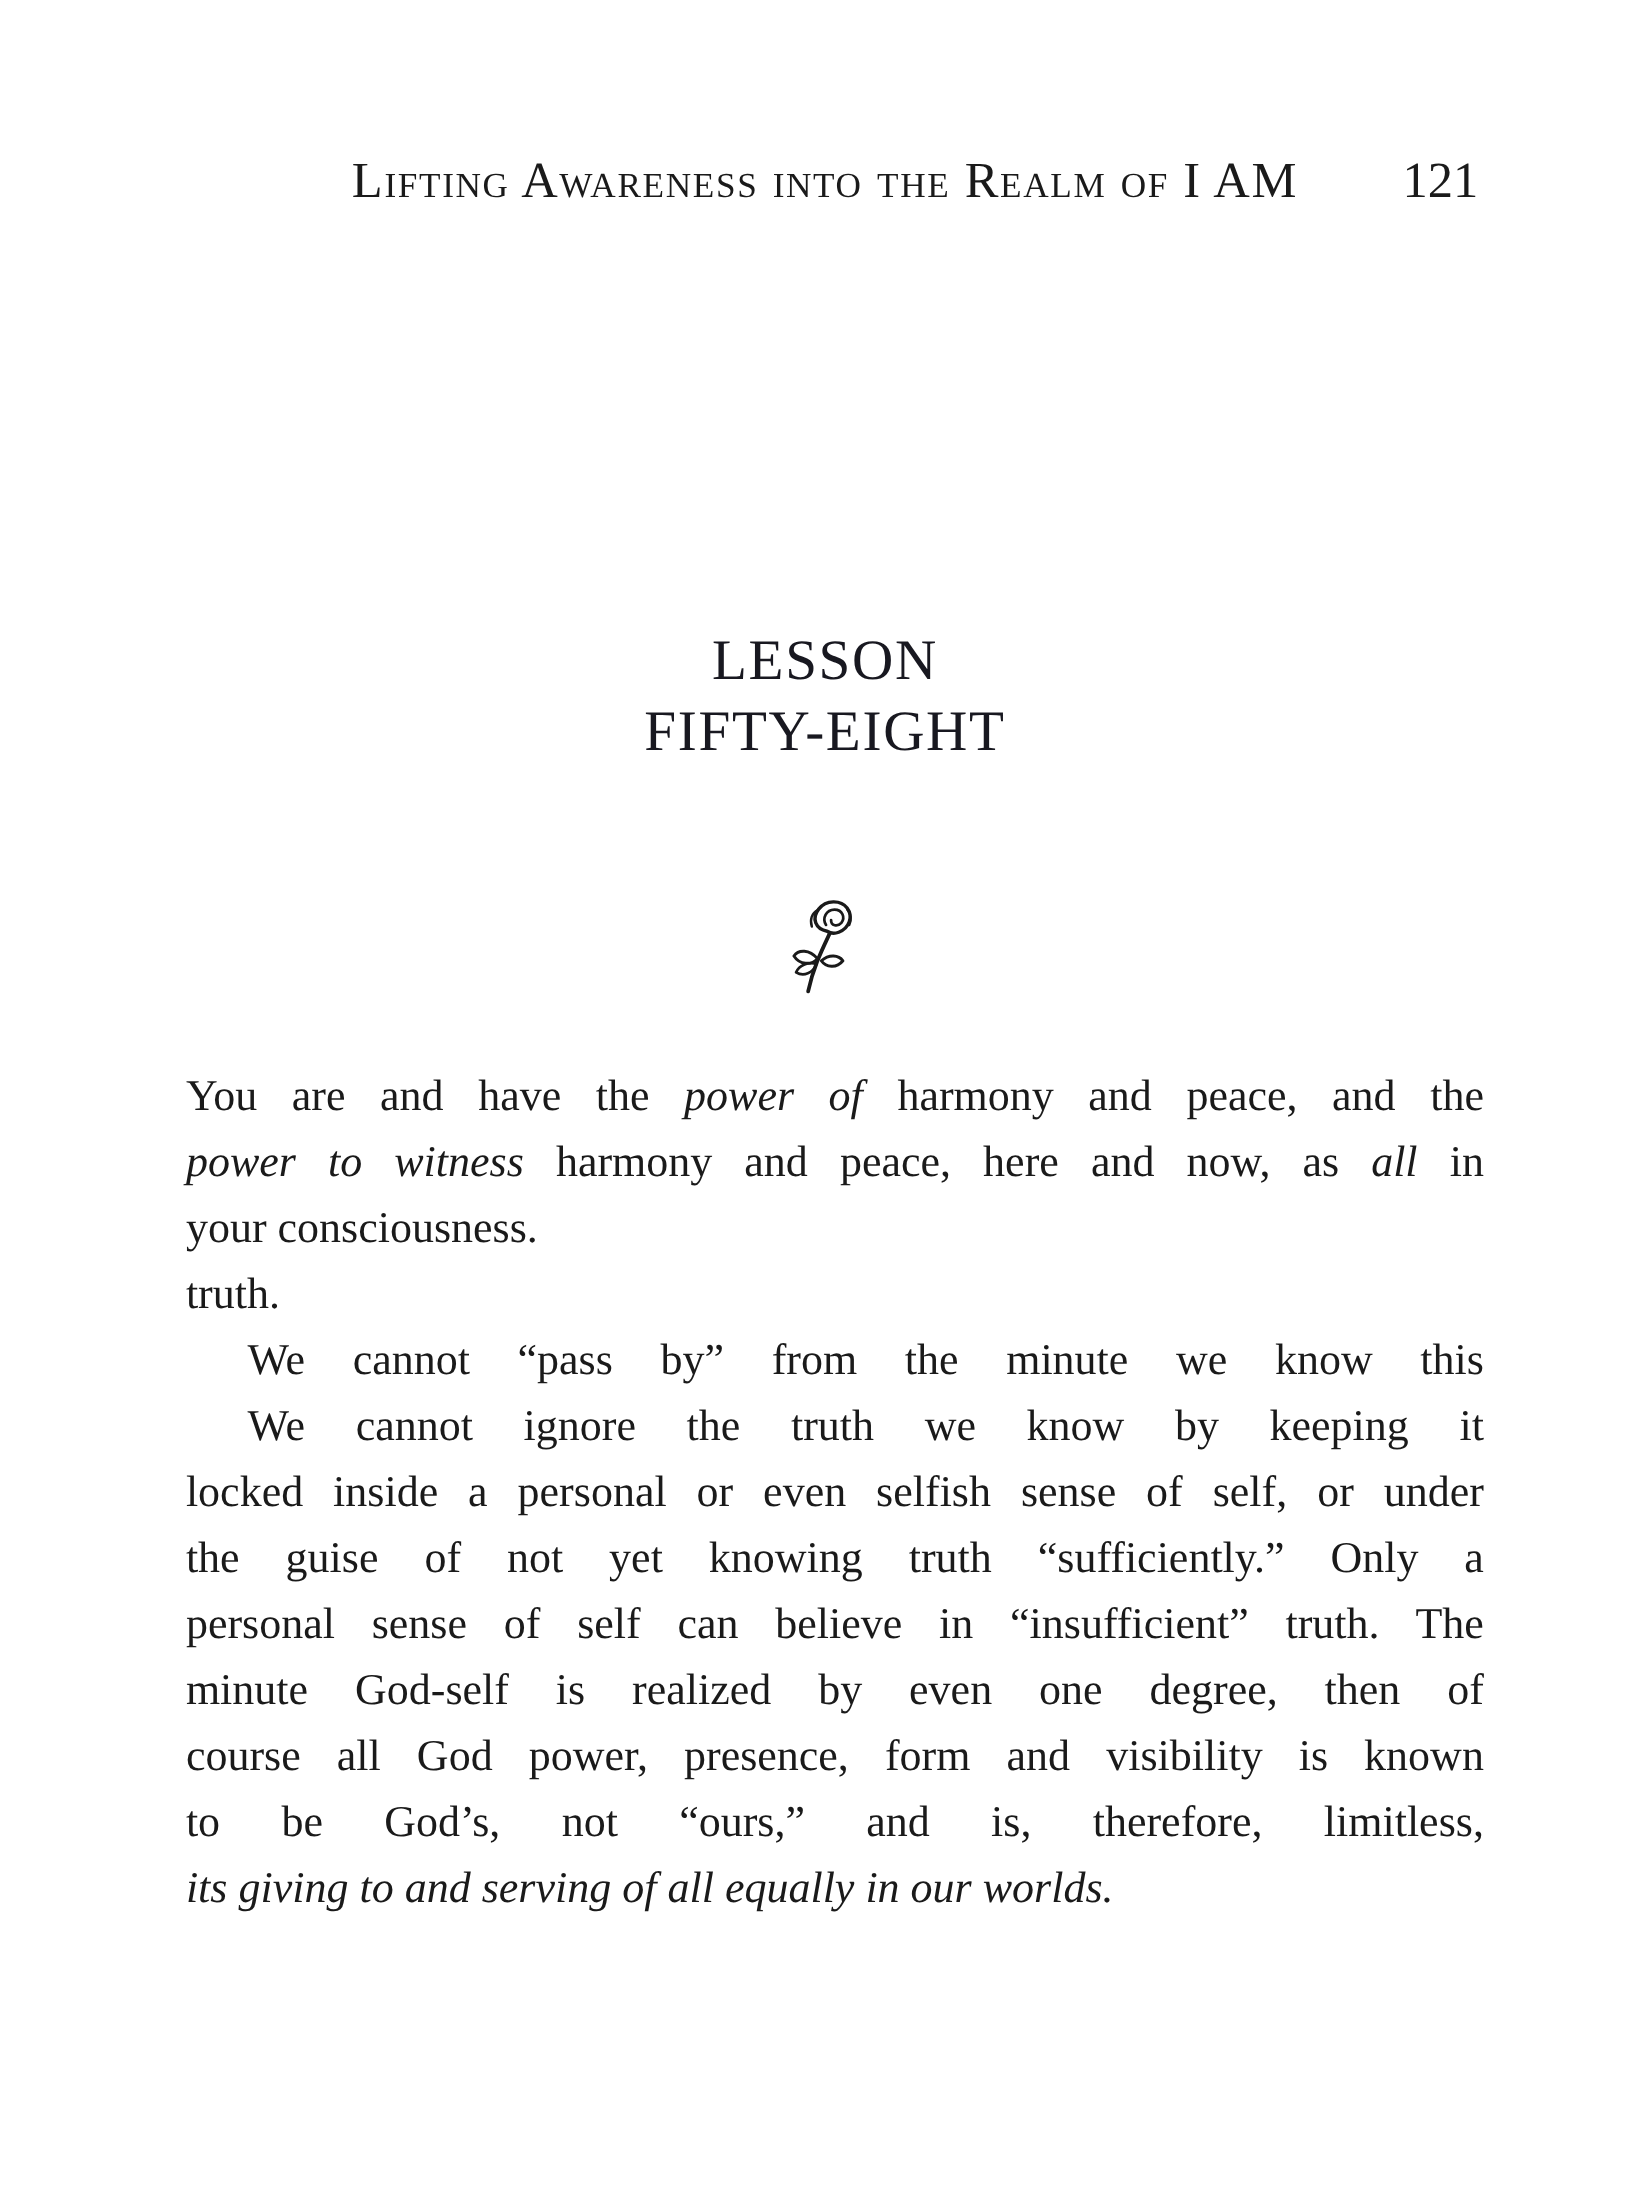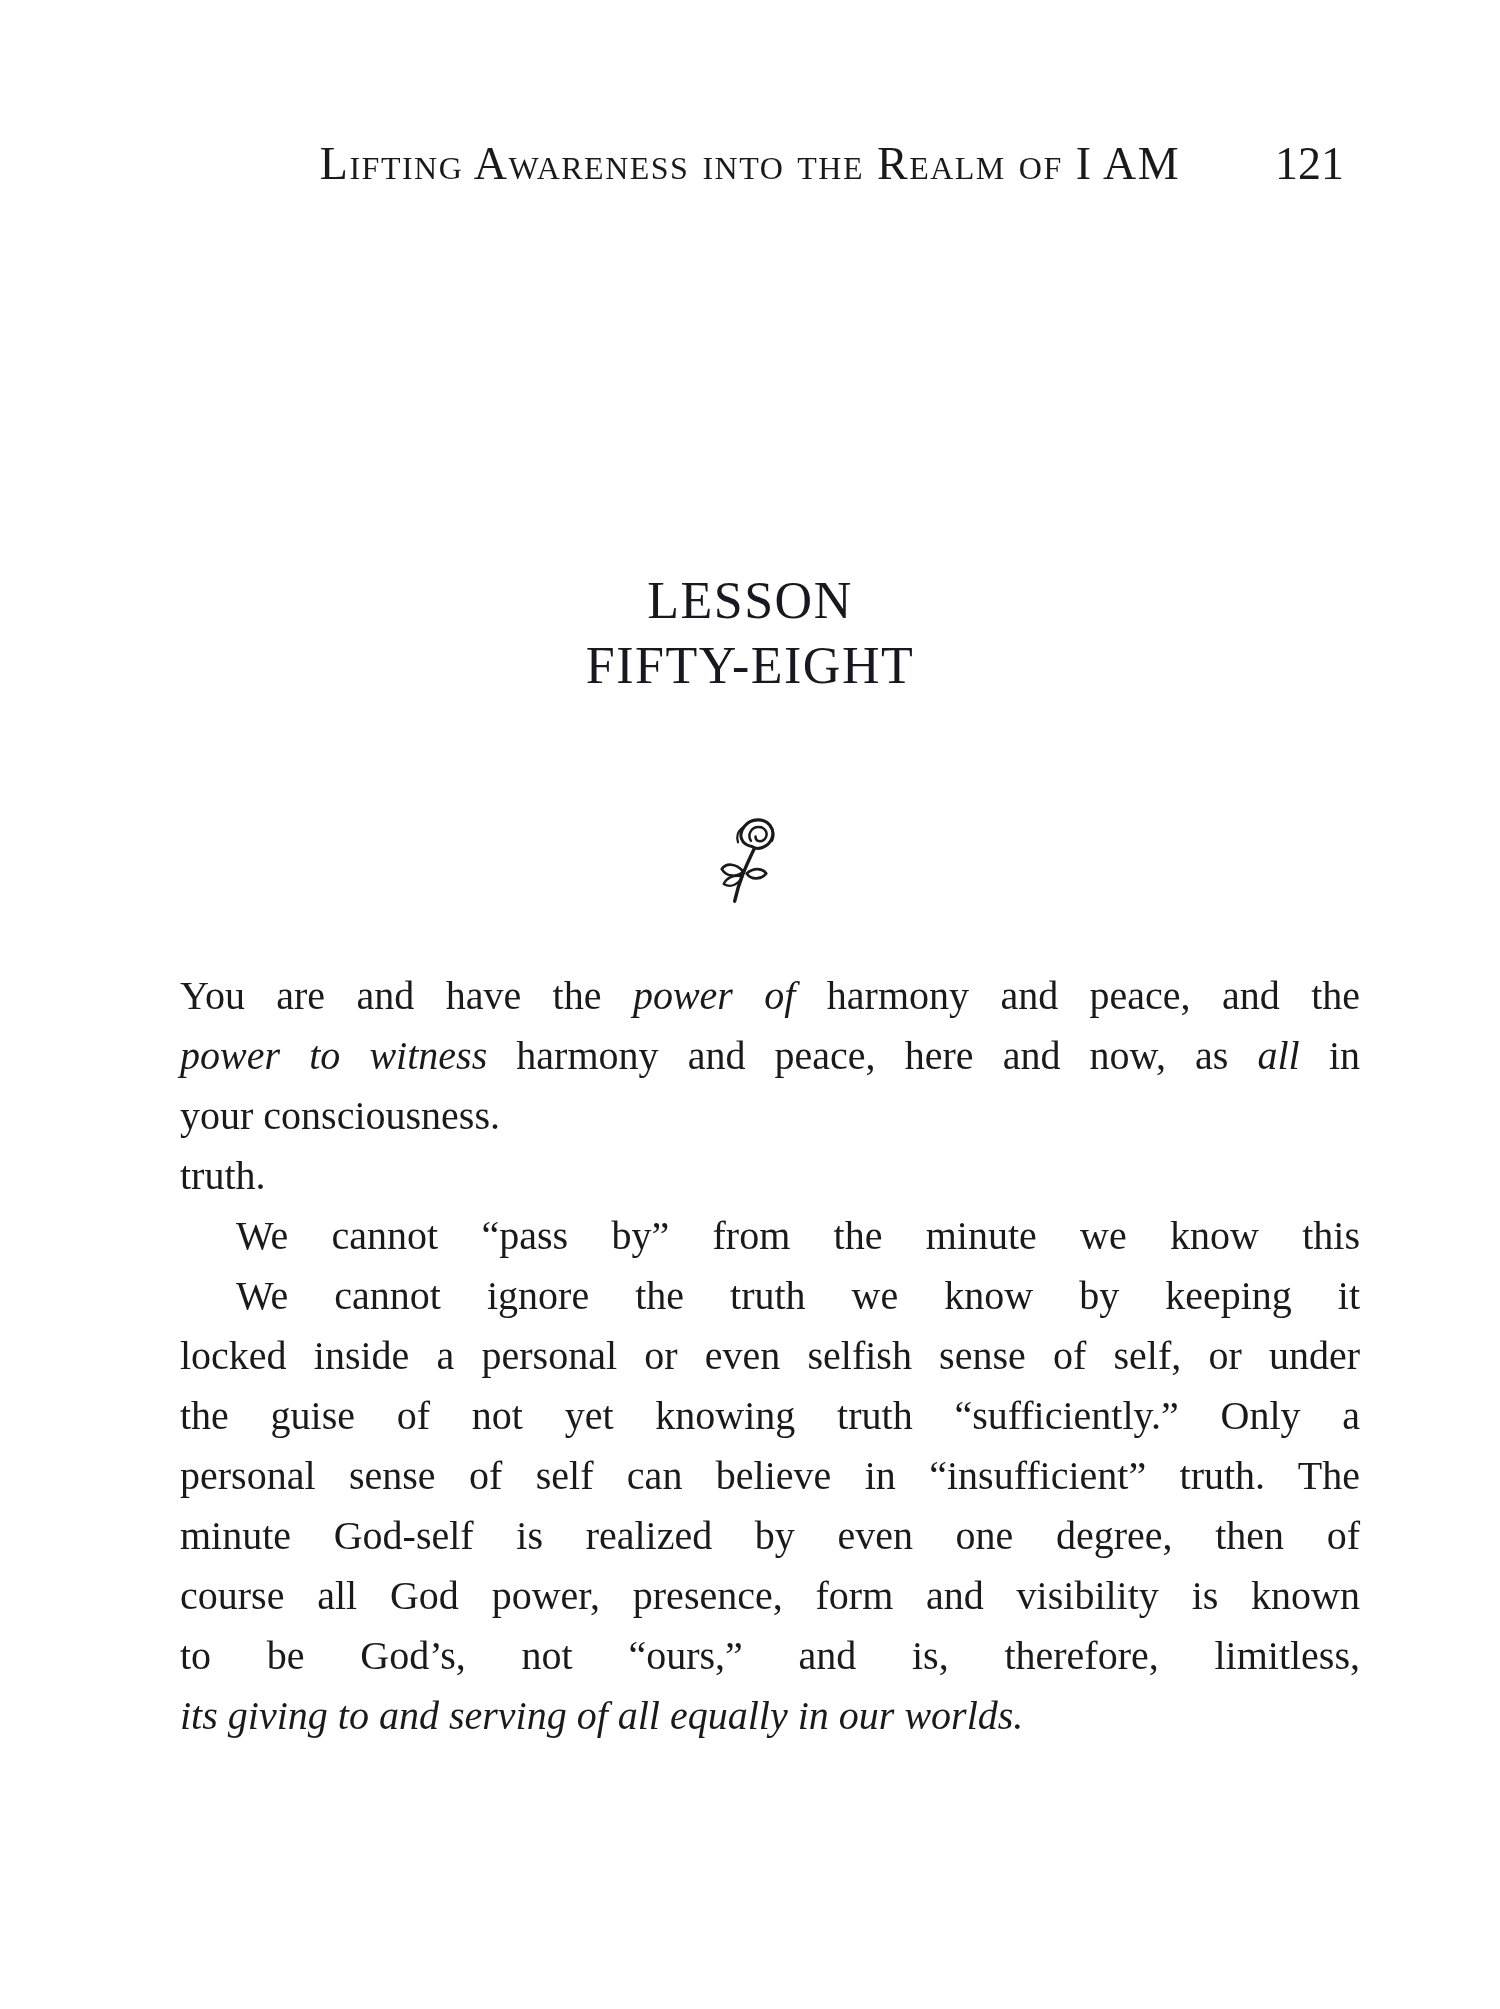--- a/index.html
+++ b/index.html
@@ -70,21 +70,21 @@
     justify-content: center;
   }
   .ornament svg {
     display: block;
   }
 
   
   .body-text {
     position: absolute;
     top: 966px;
-    left: 180px;
+    left: 169px;
     width: 1180px;
     font-size: 40px;
     line-height: 60px;
   }
   .body-text .line {
     text-align: justify;
     text-align-last: justify;
     -moz-text-align-last: justify;
     text-justify: inter-word;
     white-space: normal;

